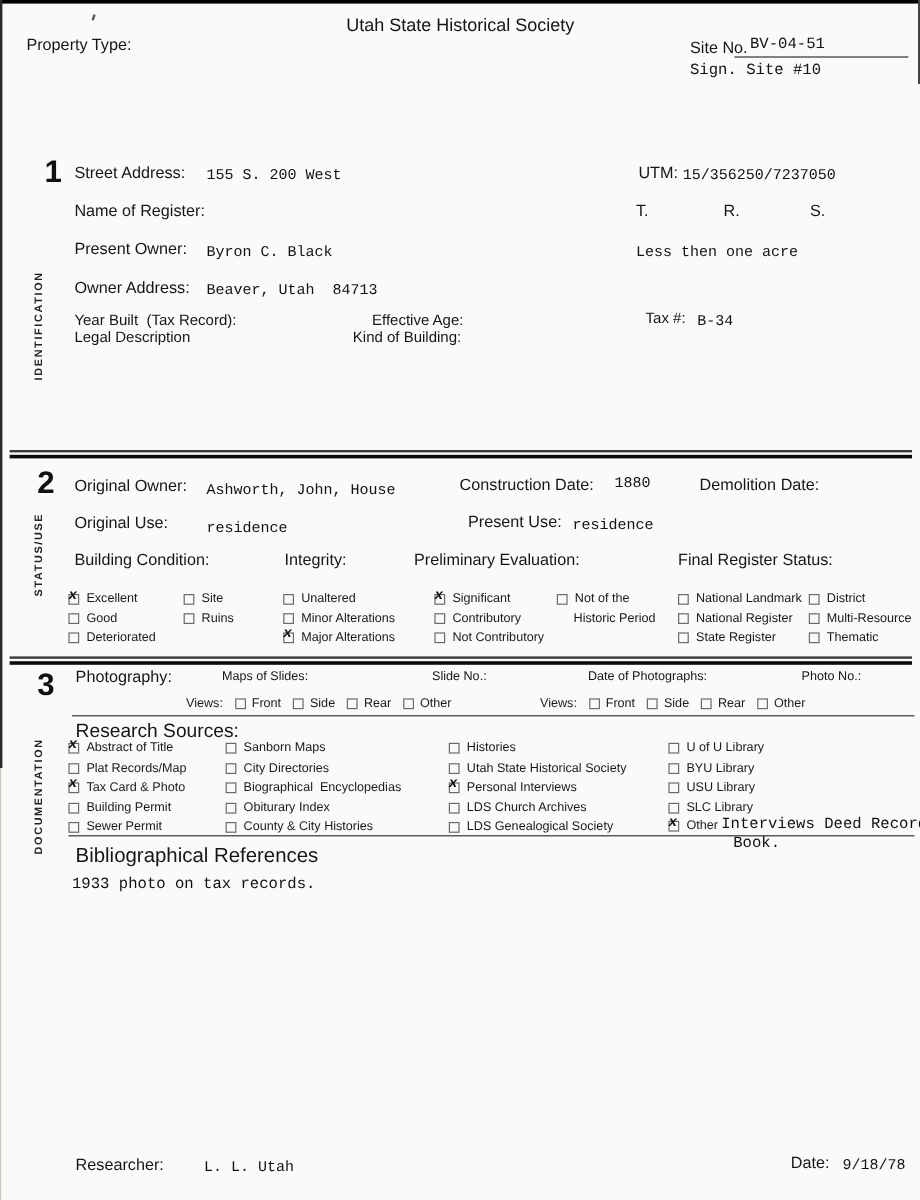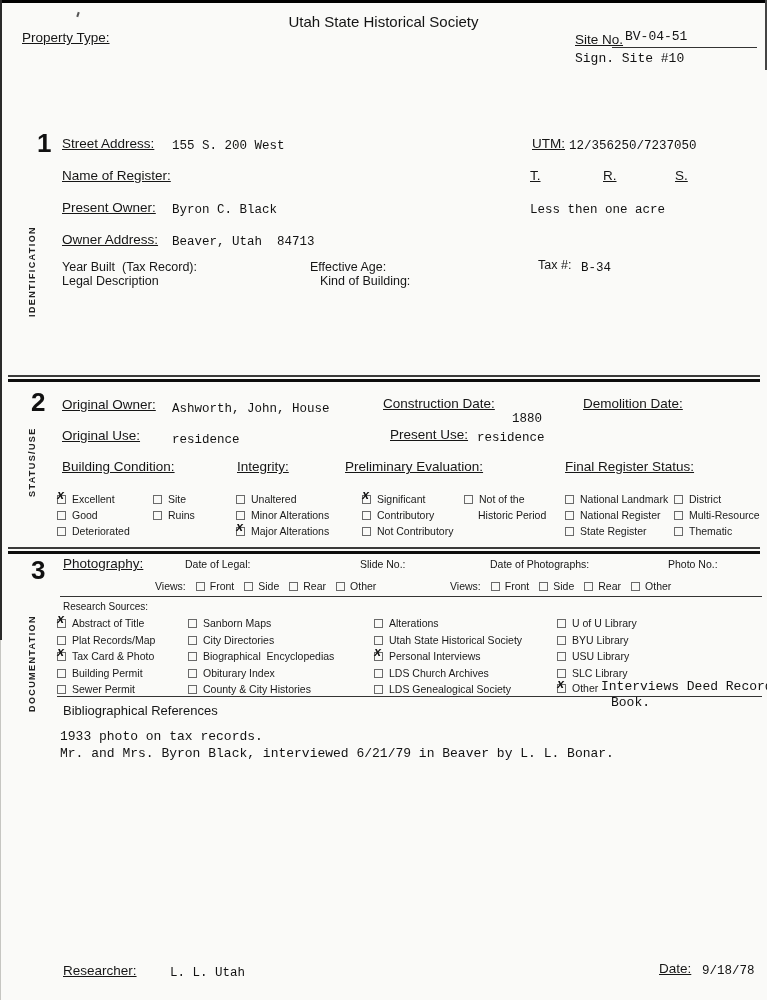--- a/index.html
+++ b/index.html
@@ -1,19 +1,19 @@
 <!DOCTYPE html>
 <html><head>
 <meta charset="utf-8">
 <style>
   html,body{margin:0;padding:0;background:#e8e8e6;}
   .page{position:relative;width:767px;height:1000px;background:#fafaf8;overflow:hidden;
         font-family:"Liberation Sans",sans-serif;color:#1a1a1a;}
   .lbl{position:absolute;font-family:"Liberation Sans",sans-serif;font-size:11.5px;color:#161616;white-space:pre;}
-  .lbl.lg{font-size:13.5px;text-decoration:underline;}
+  .lbl.lg{font-size:13.5px;}
   .lbl.md{font-size:12.5px;}
   .lbl.sm{font-size:10.5px;}
   .typed{position:absolute;font-family:"Liberation Mono","DejaVu Sans Mono",monospace;font-size:12.5px;color:#121212;white-space:pre;}
   .typed.lg{font-size:13px;}
   .secnum{position:absolute;font-weight:bold;font-size:26px;color:#111;}
   .vside{position:absolute;font-weight:bold;font-size:9px;letter-spacing:1.4px;color:#222;
          writing-mode:vertical-rl;transform:rotate(180deg);white-space:nowrap;}
   .hline{position:absolute;background:#333;height:1px;}
   .rule-thin{position:absolute;background:#3a3a3a;height:1.5px;}
   .rule-thick{position:absolute;background:#0d0d0d;height:3px;}
@@ -49,52 +49,52 @@
   <div class="typed lg" style="left:625px;top:29px">BV-04-51</div>
   <div class="hline" style="left:612px;top:47px;width:145px"></div>
   <div class="typed lg" style="left:575px;top:51px">Sign. Site #10</div>
 
   <div class="secnum" style="left:37px;top:128px">1</div>
   <div class="vside" style="left:27px;top:162px;height:155px">IDENTIFICATION</div>
 
   <div class="lbl lg" style="left:62px;top:136px">Street Address:</div>
   <div class="typed" style="left:172px;top:139px">155 S. 200 West</div>
   <div class="lbl lg" style="left:532px;top:136px">UTM:</div>
-  <div class="typed" style="left:569px;top:139px">12/356250/7237050</div>
+  <div class="typed" style="left:569px;top:139px">15/356250/7237050</div>
 
   <div class="lbl lg" style="left:62px;top:168px">Name of Register:</div>
   <div class="lbl lg" style="left:530px;top:168px">T.</div>
   <div class="lbl lg" style="left:603px;top:168px">R.</div>
   <div class="lbl lg" style="left:675px;top:168px">S.</div>
 
   <div class="lbl lg" style="left:62px;top:200px">Present Owner:</div>
   <div class="typed" style="left:172px;top:203px">Byron C. Black</div>
   <div class="typed" style="left:530px;top:203px">Less then one acre</div>
 
   <div class="lbl lg" style="left:62px;top:232px">Owner Address:</div>
   <div class="typed" style="left:172px;top:235px">Beaver, Utah  84713</div>
 
   <div class="lbl md" style="left:62px;top:260px">Year Built  (Tax Record):</div>
   <div class="lbl md" style="left:62px;top:274px">Legal Description</div>
   <div class="lbl md" style="left:310px;top:260px">Effective Age:</div>
-  <div class="lbl md" style="left:320px;top:274px">Kind of Building:</div>
+  <div class="lbl md" style="left:294px;top:274px">Kind of Building:</div>
   <div class="lbl md" style="left:538px;top:258px">Tax #:</div>
   <div class="typed" style="left:581px;top:261px">B-34</div>
 
 
   <div class="rule-thin" style="left:8px;top:375px;width:752px"></div>
   <div class="rule-thick" style="left:8px;top:379px;width:752px"></div>
 
   <div class="secnum" style="left:31px;top:387px">2</div>
   <div class="vside" style="left:27px;top:402px;height:95px">STATUS/USE</div>
 
   <div class="lbl lg" style="left:62px;top:397px">Original Owner:</div>
   <div class="typed" style="left:172px;top:402px">Ashworth, John, House</div>
   <div class="lbl lg" style="left:383px;top:396px">Construction Date:</div>
-  <div class="typed" style="left:512px;top:412px">1880</div>
+  <div class="typed" style="left:512px;top:396px">1880</div>
   <div class="lbl lg" style="left:583px;top:396px">Demolition Date:</div>
 
   <div class="lbl lg" style="left:62px;top:428px">Original Use:</div>
   <div class="typed" style="left:172px;top:433px">residence</div>
   <div class="lbl lg" style="left:390px;top:427px">Present Use:</div>
   <div class="typed" style="left:477px;top:431px">residence</div>
 
   <div class="lbl lg" style="left:62px;top:459px">Building Condition:</div>
   <div class="lbl lg" style="left:237px;top:459px">Integrity:</div>
   <div class="lbl lg" style="left:345px;top:459px">Preliminary Evaluation:</div>
@@ -126,73 +126,72 @@
   <span class="cb" style="left:674px;top:509px"><i class="box"></i><span>Multi-Resource</span></span>
   <span class="cb" style="left:674px;top:525px"><i class="box"></i><span>Thematic</span></span>
 
   <div class="rule-thin" style="left:8px;top:547px;width:752px"></div>
   <div class="rule-thick" style="left:8px;top:551px;width:752px"></div>
 
   <div class="secnum" style="left:31px;top:555px">3</div>
   <div class="vside" style="left:27px;top:572px;height:140px">DOCUMENTATION</div>
 
   <div class="lbl lg" style="left:63px;top:556px">Photography:</div>
-  <div class="lbl sm" style="left:185px;top:558px">Date of Legal:</div>
+  <div class="lbl sm" style="left:185px;top:558px">Maps of Slides:</div>
   <div class="lbl sm" style="left:360px;top:558px">Slide No.:</div>
   <div class="lbl sm" style="left:490px;top:558px">Date of Photographs:</div>
   <div class="lbl sm" style="left:668px;top:558px">Photo No.:</div>
 
   <span class="views-row" style="left:155px;top:580px">
     <span>Views:</span>
     <span class="cbi"><i class="box"></i><span>Front</span></span>
     <span class="cbi"><i class="box"></i><span>Side</span></span>
     <span class="cbi"><i class="box"></i><span>Rear</span></span>
     <span class="cbi"><i class="box"></i><span>Other</span></span>
   </span>
   <span class="views-row" style="left:450px;top:580px">
     <span>Views:</span>
     <span class="cbi"><i class="box"></i><span>Front</span></span>
     <span class="cbi"><i class="box"></i><span>Side</span></span>
     <span class="cbi"><i class="box"></i><span>Rear</span></span>
     <span class="cbi"><i class="box"></i><span>Other</span></span>
   </span>
 
   <div class="hline" style="left:60px;top:596px;width:702px"></div>
-  <div class="lbl" style="left:63px;top:601px;font-size:10px">Research Sources:</div>
+  <div class="lbl" style="left:63px;top:601px;font-size:16px">Research Sources:</div>
 
   <span class="cb" style="left:57px;top:617px"><i class="box checked"></i><span>Abstract of Title</span></span>
   <span class="cb" style="left:57px;top:634px"><i class="box"></i><span>Plat Records/Map</span></span>
   <span class="cb" style="left:57px;top:650px"><i class="box checked"></i><span>Tax Card &amp; Photo</span></span>
   <span class="cb" style="left:57px;top:667px"><i class="box"></i><span>Building Permit</span></span>
   <span class="cb" style="left:57px;top:683px"><i class="box"></i><span>Sewer Permit</span></span>
 
   <span class="cb" style="left:188px;top:617px"><i class="box"></i><span>Sanborn Maps</span></span>
   <span class="cb" style="left:188px;top:634px"><i class="box"></i><span>City Directories</span></span>
   <span class="cb" style="left:188px;top:650px"><i class="box"></i><span>Biographical  Encyclopedias</span></span>
   <span class="cb" style="left:188px;top:667px"><i class="box"></i><span>Obiturary Index</span></span>
   <span class="cb" style="left:188px;top:683px"><i class="box"></i><span>County &amp; City Histories</span></span>
 
-  <span class="cb" style="left:374px;top:617px"><i class="box"></i><span>Alterations</span></span>
+  <span class="cb" style="left:374px;top:617px"><i class="box"></i><span>Histories</span></span>
   <span class="cb" style="left:374px;top:634px"><i class="box"></i><span>Utah State Historical Society</span></span>
   <span class="cb" style="left:374px;top:650px"><i class="box checked"></i><span>Personal Interviews</span></span>
   <span class="cb" style="left:374px;top:667px"><i class="box"></i><span>LDS Church Archives</span></span>
   <span class="cb" style="left:374px;top:683px"><i class="box"></i><span>LDS Genealogical Society</span></span>
 
   <span class="cb" style="left:557px;top:617px"><i class="box"></i><span>U of U Library</span></span>
   <span class="cb" style="left:557px;top:634px"><i class="box"></i><span>BYU Library</span></span>
   <span class="cb" style="left:557px;top:650px"><i class="box"></i><span>USU Library</span></span>
   <span class="cb" style="left:557px;top:667px"><i class="box"></i><span>SLC Library</span></span>
   <span class="cb" style="left:557px;top:682px"><i class="box checked"></i><span>Other</span></span>
   <div class="typed lg" style="left:601px;top:679px">Interviews Deed Record</div>
   <div class="typed lg" style="left:611px;top:695px">Book.</div>
 
   <div class="hline" style="left:57px;top:696px;width:705px"></div>
 
-  <div class="lbl" style="left:63px;top:703px;font-size:13px">Bibliographical References</div>
+  <div class="lbl" style="left:63px;top:703px;font-size:17px">Bibliographical References</div>
   <div class="typed lg" style="left:60px;top:729px">1933 photo on tax records.</div>
-  <div class="typed lg" style="left:60px;top:746px">Mr. and Mrs. Byron Black, interviewed 6/21/79 in Beaver by L. L. Bonar.</div>
 
   <div class="lbl lg" style="left:63px;top:963px">Researcher:</div>
   <div class="typed" style="left:170px;top:966px">L. L. Utah</div>
   <div class="lbl lg" style="left:659px;top:961px">Date:</div>
   <div class="typed" style="left:702px;top:964px">9/18/78</div>
 
 </div>
 
 </body></html>

